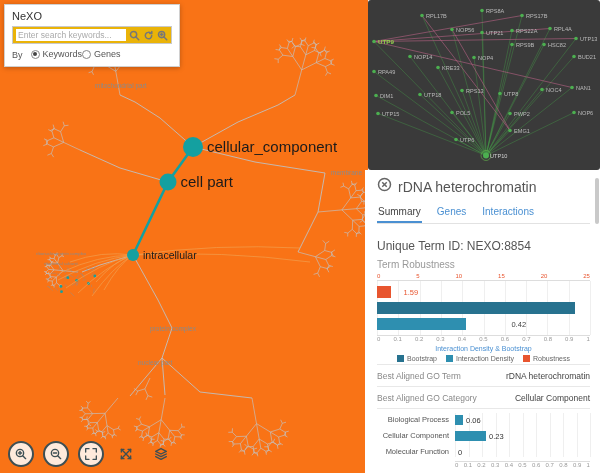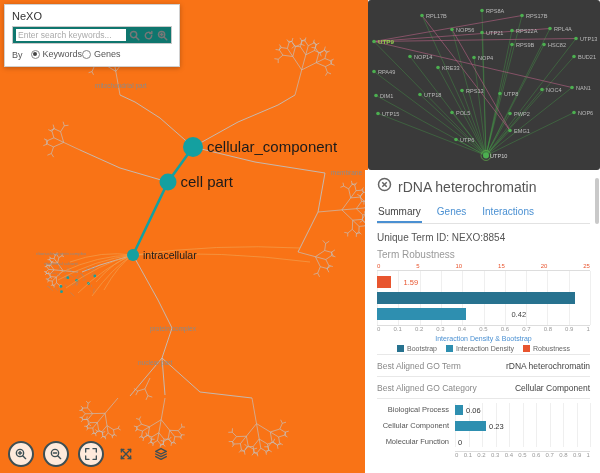--- a/index.html
+++ b/index.html
@@ -4,21 +4,21 @@
 <style>
   html,body{margin:0;padding:0;background:#f2f2f2;}
   .stage{position:relative;width:600px;height:473px;background:#fff;overflow:hidden;
          font-family:"Liberation Sans",sans-serif;}
   
   .tree-panel{position:absolute;left:0;top:0;width:368px;height:473px;background:#f97316;}
   
   .search-card{position:absolute;left:4px;top:4px;width:176px;background:#fff;
     border:1px solid #d0d0d0;box-shadow:0 1px 5px rgba(0,0,0,.25);padding:5px 7px;box-sizing:border-box;z-index:5;}
   .search-title{font-weight:normal;font-size:11px;color:#333;margin-bottom:4px;}
-  .search-row{display:flex;align-items:center;border:1px solid #c9c9c9;padding:2px 3px;gap:3px;background:#0f766e;}
+  .search-row{display:flex;align-items:center;border:1px solid #c9c9c9;padding:2px 3px;gap:3px;background:#eab308;}
   .search-row input{border:none;outline:none;flex:1;font-size:8.5px;min-width:0;color:#333;}
   .search-row input::placeholder{color:#aaa;}
   .sicon{display:inline-flex;}
   .sicon svg{width:11px;height:11px;stroke:#777;fill:none;stroke-width:1.6;stroke-linecap:round;}
   .by-row{display:flex;align-items:center;gap:8px;margin-top:5px;font-size:9px;color:#555;}
   .radio-opt{display:inline-flex;align-items:center;gap:3px;}
   .radio{width:9px;height:9px;border:1px solid #888;border-radius:50%;display:inline-block;position:relative;box-sizing:border-box;background:#fff;}
   .radio.sel::after{content:"";position:absolute;left:1.5px;top:1.5px;right:1.5px;bottom:1.5px;background:#444;border-radius:50%;}
   
   .zoom-controls{position:absolute;left:8px;bottom:6px;display:flex;gap:9px;align-items:center;z-index:5;}
@@ -30,21 +30,21 @@
   .network-panel{position:absolute;top:0;right:0;width:232px;height:170px;display:block;}
   
   .details{position:absolute;left:365px;top:170px;width:235px;height:303px;background:#fff;
            padding:7px 10px 0 12px;box-sizing:border-box;overflow:hidden;}
   .dheader{display:flex;align-items:center;gap:6px;}
   .close-ic svg{width:15px;height:15px;stroke:#666;fill:none;stroke-width:1.6;}
   .dtitle{font-size:14px;color:#555;}
   .tabs{display:flex;gap:14px;border-bottom:1px solid #e2e2e2;margin-top:7px;font-size:10px;}
   .tab{color:#4a90d2;padding:3px 1px 4px;cursor:pointer;}
   .tab.active{color:#444;border-bottom:2px solid #4a90d2;}
-  .term-id{font-size:10px;color:#555;margin:8px 0 6px;}
+  .term-id{font-size:12px;color:#555;margin:15px 0 6px;}
   .section-h{font-size:10px;color:#999;margin:5px 0 3px;}
   
   .ticks-row{display:flex;justify-content:space-between;font-size:6px;line-height:7px;color:#999;}
   .axline{height:1px;background:#ddd;}
   .c1-plot{position:relative;padding:1px 0;}
   .vline{position:absolute;top:0;bottom:0;width:1px;background:#efefef;}
   .bar-row{position:relative;height:12px;margin:4px 0;display:flex;align-items:center;}
   .bar{height:12px;flex:none;}
   .bar-val{font-size:7.5px;margin-left:13px;color:#444;}
   .c1-xlabel{text-align:center;font-size:7px;color:#4a90d2;margin-top:2px;}

